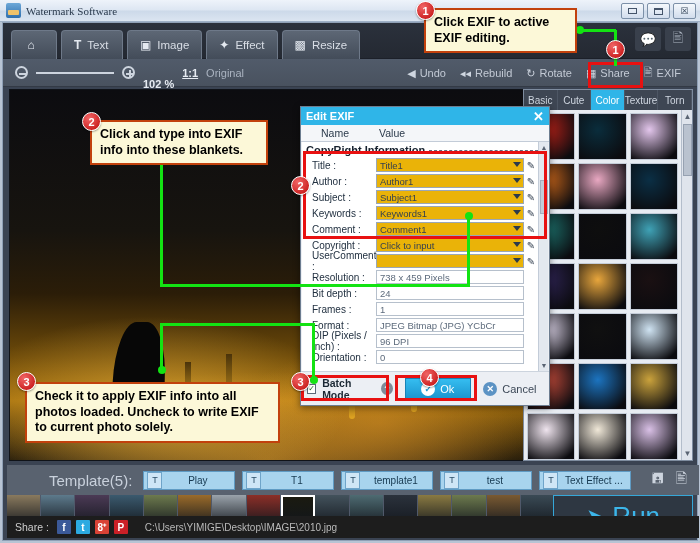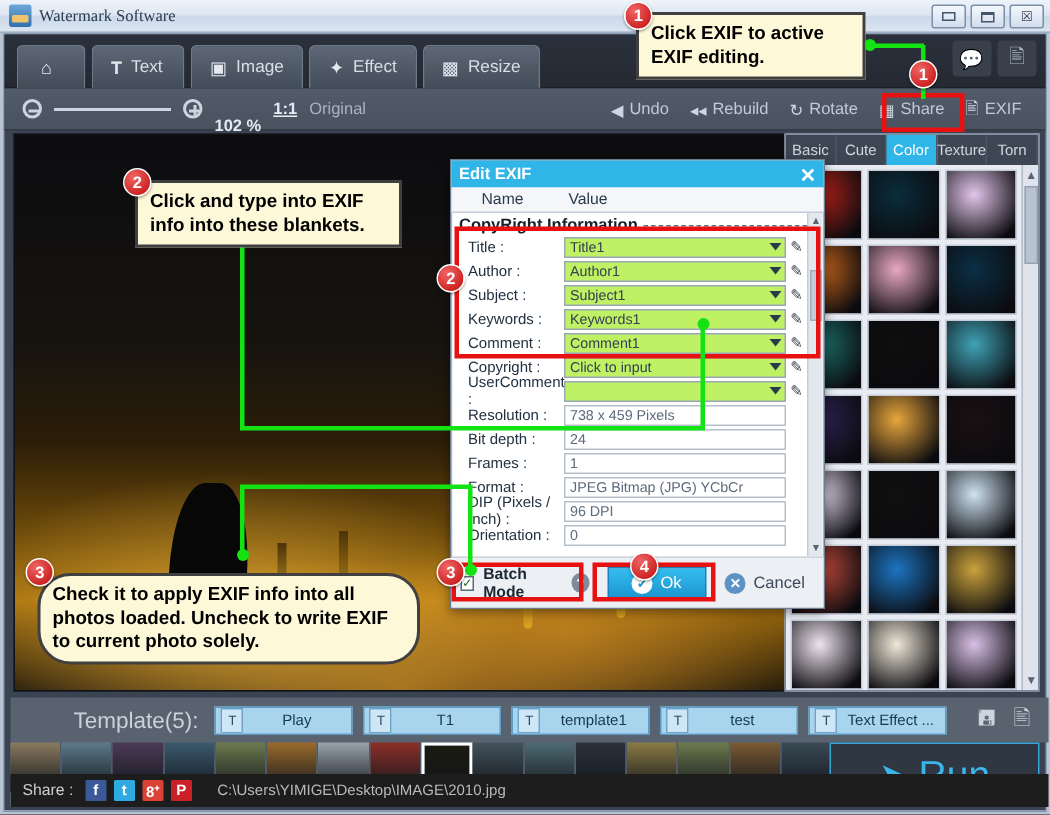--- a/index.html
+++ b/index.html
@@ -155,21 +155,21 @@
   .dlg-hdr .c1{width:74px;padding-left:20px;} .dlg-hdr .c2{padding-left:4px;}
   .dlg-scroll{position:absolute;right:1px;top:35px;width:10px;bottom:34px;background:#e3e8ef;border-left:1px solid #c3ccd8;}
   .dlg-scroll .th{position:absolute;left:1px;top:38px;width:8px;height:34px;background:#c3ccd8;border:1px solid #a3afbf;}
   .dlg-scroll .a{position:absolute;left:1px;width:8px;height:9px;font-size:7px;color:#5a6473;text-align:center;line-height:9px;}
   .dlg-scroll .a.u{top:1px;} .dlg-scroll .a.d{bottom:1px;}
   .dlg-body{position:absolute;left:1px;top:35px;right:11px;bottom:34px;background:#fff;overflow:hidden;}
   .sect{font-weight:bold;font-size:11px;color:#16212e;padding:2px 0 1px 4px;display:flex;align-items:center;gap:4px;}
   .sect .dash{flex:1;border-top:1px dashed #5d6b7c;}
   .row{display:flex;align-items:center;height:16px;}
   .row .lab{width:74px;padding-left:10px;font-size:10px;color:#223141;}
-  .row .val{flex:1;height:14px;background:#bef264;border:1px solid #9aa7b6;font-size:9.5px;
+  .row .val{flex:1;height:14px;background:#eab308;border:1px solid #9aa7b6;font-size:9.5px;
     color:#35414f;padding-left:3px;display:flex;align-items:center;position:relative;}
   .row .val.ro{background:#fff;color:#5d6b7c;border-color:#b6c0cc;}
   .row .arr{position:absolute;right:2px;top:3px;width:0;height:0;border-left:4px solid transparent;
     border-right:4px solid transparent;border-top:5px solid #2b3a4b;}
   .row .pen{width:14px;text-align:center;font-size:10px;color:#3b4757;}
   .dlg-foot{position:absolute;left:0;bottom:0;width:100%;height:34px;background:#eceff4;
     border-top:1px solid #ccd4de;display:flex;align-items:center;padding:0 6px;gap:6px;}
   .chk{width:10px;height:10px;border:1px solid #5a6878;background:#fff;font-size:8px;color:#1a6b1a;
     display:flex;align-items:center;justify-content:center;}
   .chklbl{font-size:10.5px;color:#1b2834;font-weight:bold;}
@@ -177,21 +177,21 @@
     display:flex;align-items:center;justify-content:center;font-weight:bold;}
   .okbtn{width:74px;height:21px;background:linear-gradient(to bottom,#35bdf0,#1c96cf);
     border:1px solid #1782b6;display:flex;align-items:center;justify-content:center;gap:5px;color:#fff;font-size:11px;}
   .cbtn{width:74px;height:21px;background:#eceff4;border:1px solid #eceff4;
     display:flex;align-items:center;justify-content:center;gap:5px;color:#3c4857;font-size:11px;}
   .bico{width:14px;height:14px;border-radius:50%;background:#fff;color:#1c96cf;font-size:9px;
     display:flex;align-items:center;justify-content:center;font-weight:bold;}
   .bico.x{background:#5c93c4;color:#fff;}
 
   
-  .callout{position:absolute;background:#fcf8d8;border:2px solid #404040;z-index:70;
+  .callout{position:absolute;background:#fcf8d8;border:2px solid #c2410c;z-index:70;
     padding:5px 8px;color:#000;font-size:12.5px;font-weight:bold;line-height:1.25;}
   .badge{position:absolute;width:19px;height:19px;border-radius:50%;
     background:radial-gradient(circle at 35% 30%,#f06565,#c00a0a);color:#fff;
     border:1.5px solid #fff;font-size:11px;font-weight:bold;display:flex;align-items:center;
     justify-content:center;z-index:80;box-shadow:0 1px 2px rgba(0,0,0,.4);}
   .redbox{position:absolute;border:3px solid #e81111;z-index:60;}
   .gline{position:absolute;background:#13e313;z-index:65;}
   .gdot{position:absolute;width:8px;height:8px;border-radius:50%;background:#13e313;z-index:66;}
 </style>
 </head>
@@ -527,20 +527,20 @@
   </div>
   <div class="badge" style="left:416px;top:1px">1</div>
   <div class="badge" style="left:606px;top:40px">1</div>
 
   <div class="callout" style="left:90px;top:120px;width:178px;">
     <span>Click and type into EXIF info into these blankets.</span>
   </div>
   <div class="badge" style="left:82px;top:112px">2</div>
   <div class="badge" style="left:291px;top:176px">2</div>
 
-  <div class="callout" style="left:25px;top:382px;width:255px;border-radius:22px;">
+  <div class="callout" style="left:25px;top:382px;width:255px;">
     <span>Check it to apply EXIF info into all photos loaded. Uncheck to write EXIF to current photo solely.</span>
   </div>
   <div class="badge" style="left:17px;top:372px">3</div>
   <div class="badge" style="left:291px;top:372px">3</div>
   <div class="badge" style="left:420px;top:368px">4</div>
 
 </div>
 
 </body></html>

